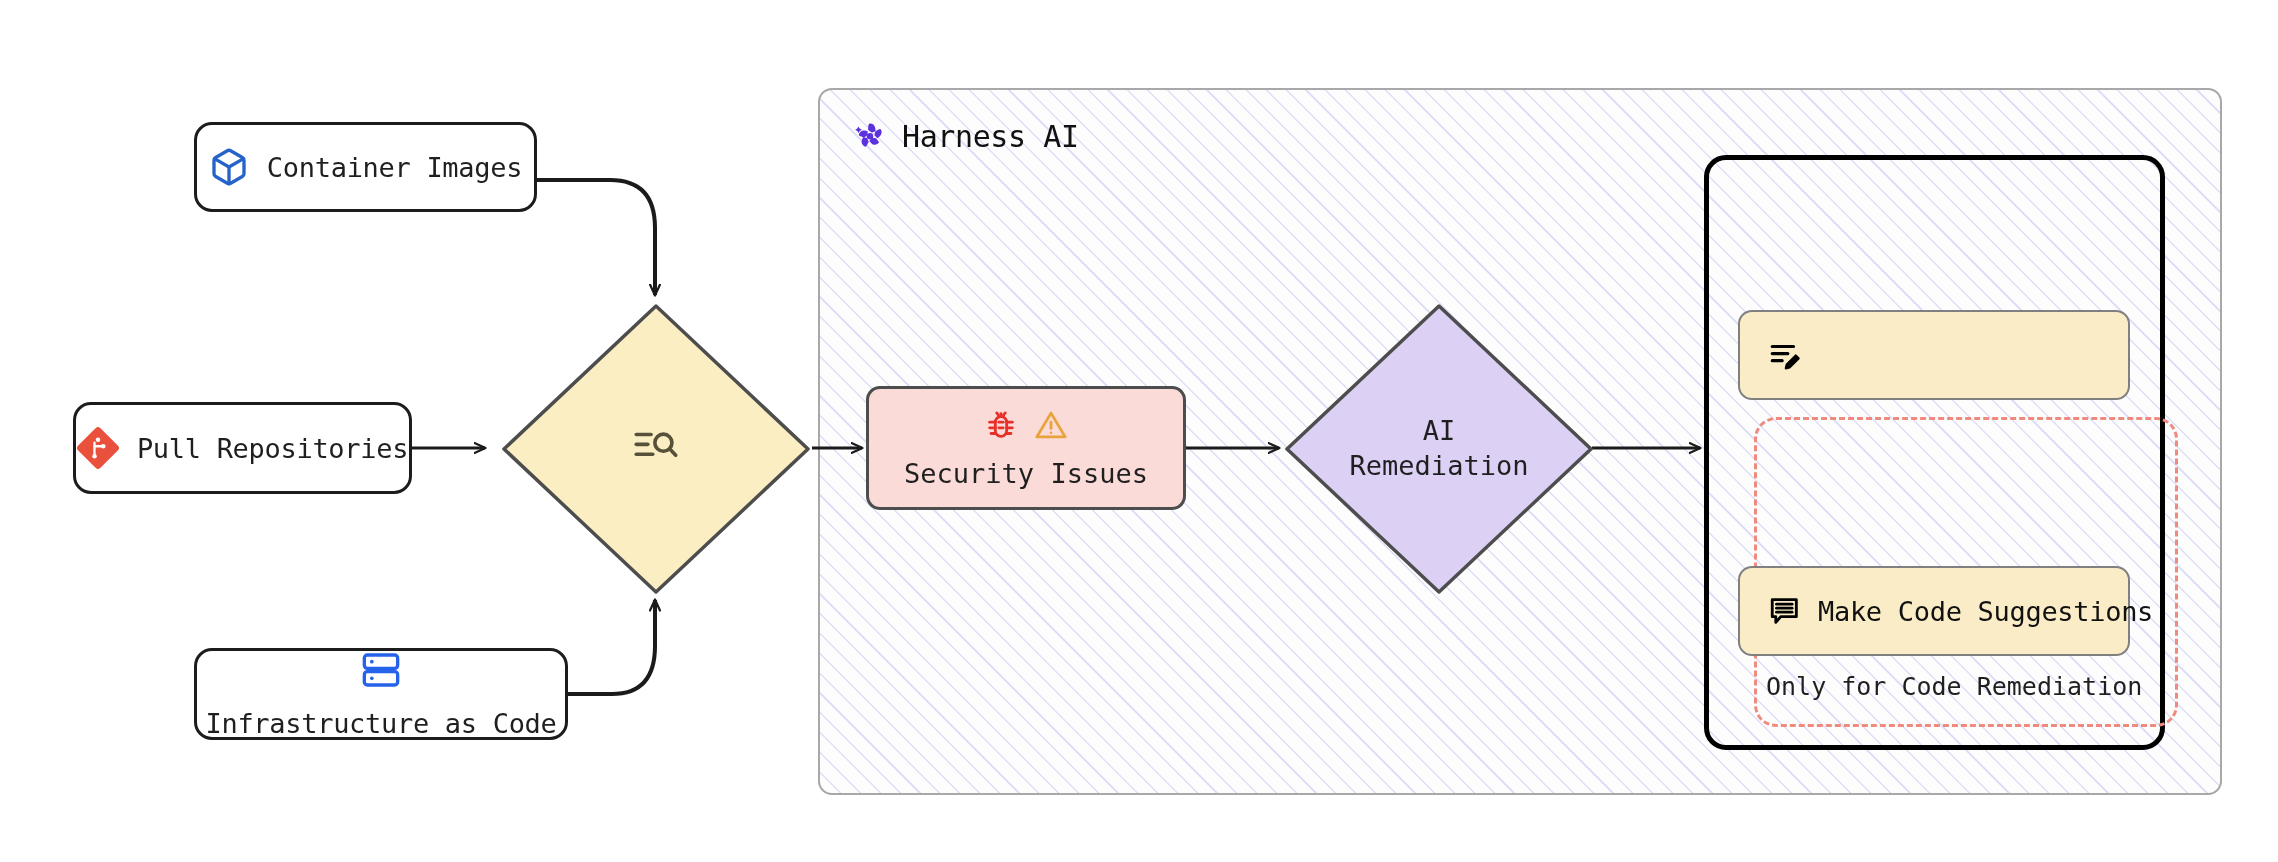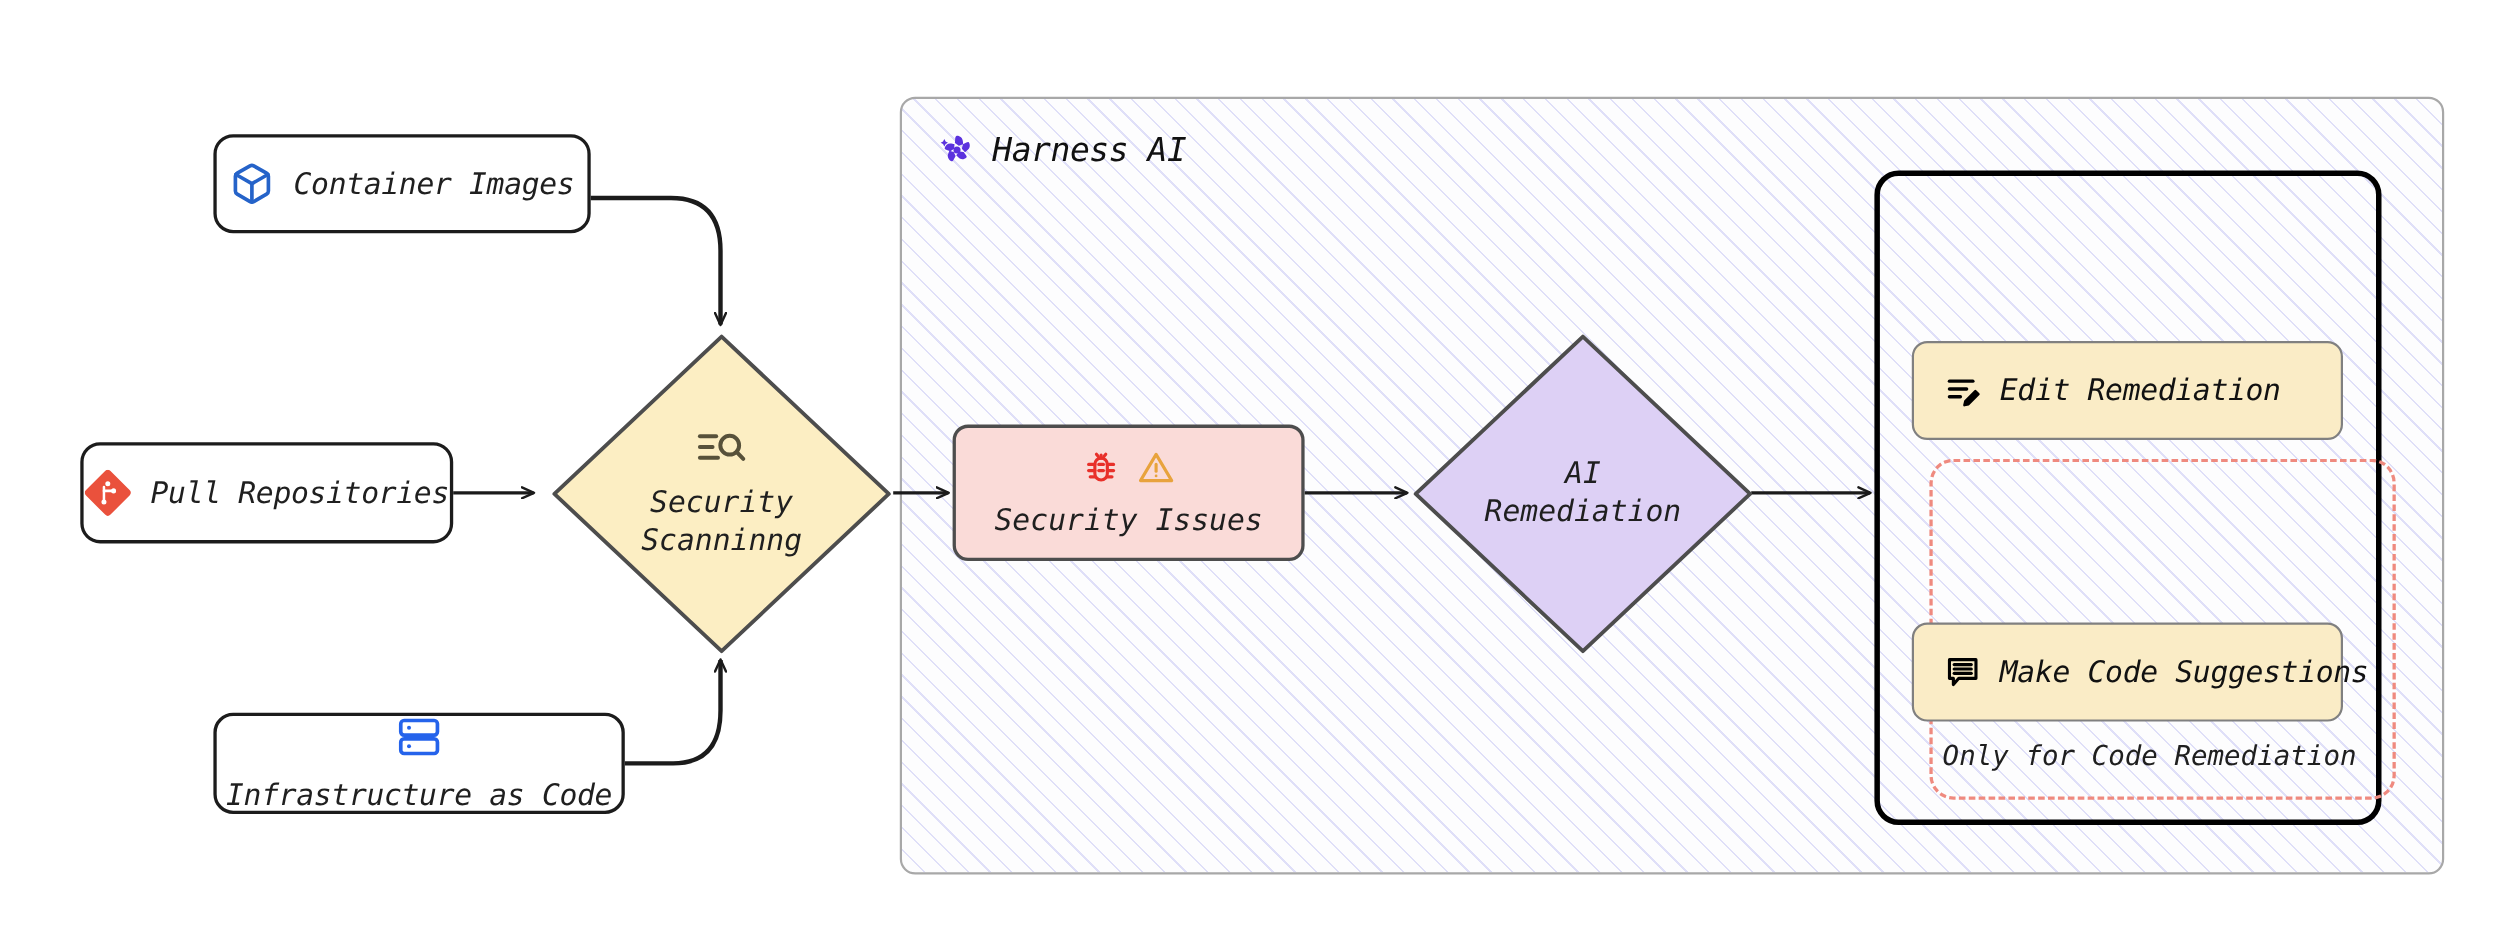--- a/index.html
+++ b/index.html
@@ -12,21 +12,20 @@
     height: 862px;
     position: relative;
     font-family: "DejaVu Sans Mono", "Liberation Mono", monospace;
     overflow: hidden;
   }
   #canvas {
     position: absolute;
     inset: 0;
     width: 2278px;
     height: 862px;
-    font-style: italic;
   }
   svg.edges {
     position: absolute;
     left: 0;
     top: 0;
     width: 2278px;
     height: 862px;
     pointer-events: none;
   }
 
@@ -259,22 +258,20 @@
     <div class="diamond-content">
       <span class="node-icon" style="margin-bottom:6px;">
         <svg width="46" height="40" viewBox="0 0 28 24" fill="none" stroke="#57513a" stroke-width="2.2" stroke-linecap="round" stroke-linejoin="round">
           <path d="M2 5 H11"></path>
           <path d="M2 11 H9"></path>
           <path d="M2 17 H12"></path>
           <circle cx="18.5" cy="10" r="5.2"></circle>
           <path d="M22.4 13.8 L26 17.6"></path>
         </svg>
       </span>
-      <span class="diamond-label">Security
-Scanninng</span>
     </div>
   </div>
 
   <div class="node" id="security-issues" style="left:866px; top:386px; width:320px; height:124px;">
     <div class="icons">
       <span class="node-icon">
         <svg width="34" height="34" viewBox="0 0 24 24" fill="none" stroke="#e8302a" stroke-width="2" stroke-linecap="round" stroke-linejoin="round">
           <rect x="8" y="6" width="8" height="14" rx="4"></rect>
           <path d="M12 6V4"></path>
           <path d="M9 3.5 L10.2 5"></path>
@@ -317,21 +314,20 @@
 
   <div class="action-item" style="left:1738px; top:310px; width:392px; height:90px;">
     <span class="node-icon">
       <svg width="34" height="34" viewBox="0 0 24 24" fill="none" stroke="#000000" stroke-width="2.2" stroke-linecap="round" stroke-linejoin="round">
         <path d="M3 6 H18"></path>
         <path d="M3 11 H14"></path>
         <path d="M3 16 H10"></path>
         <path d="M19.6 12.4 l2 2 -6.4 6.4 -2.6 .6 .6 -2.6 Z" fill="#000000" stroke="#000000" stroke-width="1.6"></path>
       </svg>
     </span>
-    <span class="action-label">Edit Remediation</span>
   </div>
 
 
   <div class="action-item" style="left:1738px; top:566px; width:392px; height:90px;">
     <span class="node-icon">
       <svg width="34" height="34" viewBox="0 0 24 24" fill="none" stroke="#000000" stroke-width="2" stroke-linecap="round" stroke-linejoin="round">
         <path d="M3 4 H20 V16 H9 L5.5 20 V16 H3 Z" fill="none"></path>
         <path d="M6 7.2 H17"></path>
         <path d="M6 10 H17"></path>
         <path d="M6 12.8 H17"></path>

